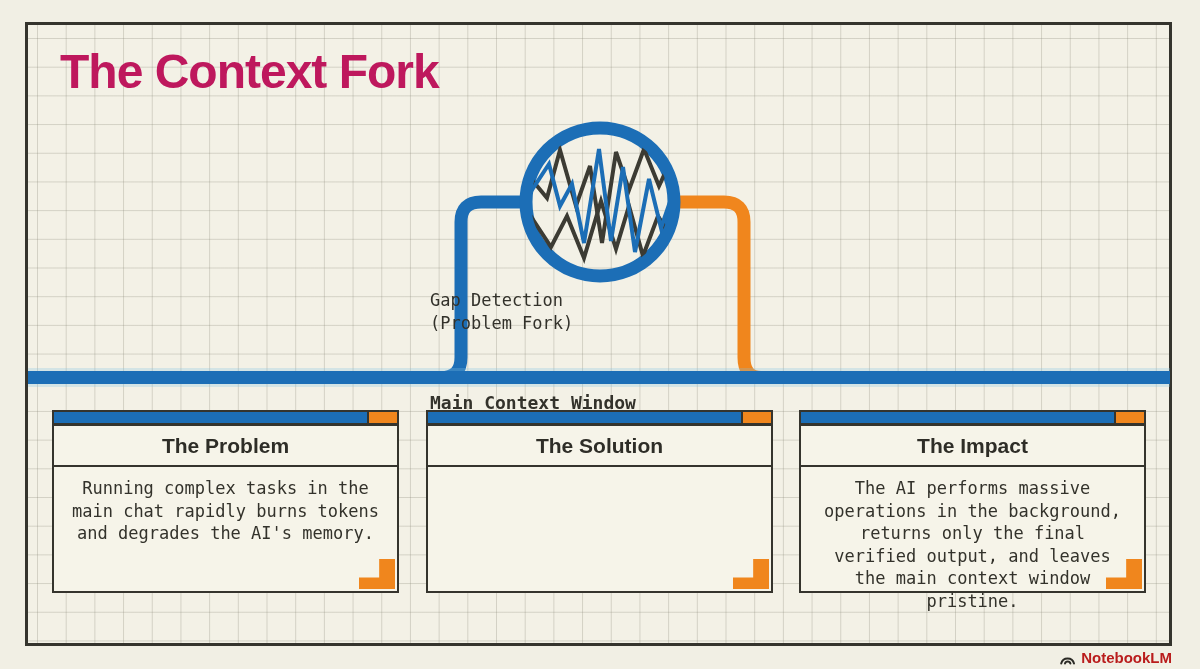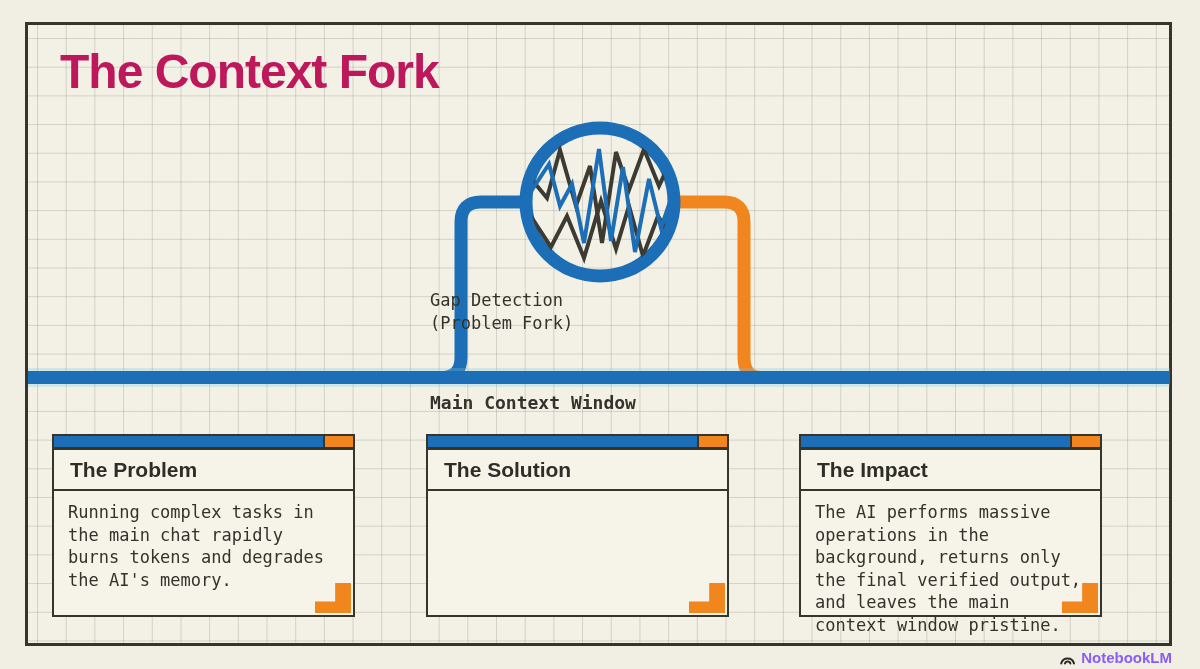--- a/index.html
+++ b/index.html
@@ -36,21 +36,21 @@
   .zig-blue{stroke:var(--blue);stroke-width:4;fill:none;stroke-linejoin:miter;}
   .mono{font-family:"DejaVu Sans Mono","Liberation Mono",monospace;color:#33322b;}
   .node-label{
     position:absolute;left:430px;top:289px;width:340px;text-align:left;
     font-size:17px;line-height:23px;font-weight:normal;
   }
   .main-label{
     position:absolute;left:430px;top:392px;width:340px;
     font-size:18px;font-weight:bold;
   }
-  .card{position:absolute;top:434px;width:303px;}
+  .card{position:absolute;top:410px;width:347px;text-align:center;}
   .card-bar{
     position:relative;height:15px;background:var(--blue);
     border:2.5px solid var(--ink);
   }
   .card-bar-orange{
     position:absolute;top:0;right:0;bottom:0;width:30px;
     background:var(--orange);border-left:2.5px solid var(--ink);
   }
   .card-box{
     position:relative;height:169px;background:var(--card);
@@ -63,21 +63,21 @@
   .card-body{
     padding:10px 14px 0 14px;font-size:17px;line-height:22.5px;font-weight:normal;
   }
   .corner-step{
     position:absolute;right:2px;bottom:2px;width:36px;height:30px;
     background:var(--orange);
     clip-path:polygon(56% 0, 100% 0, 100% 100%, 0 100%, 0 62%, 56% 62%);
   }
   .footer{
     position:absolute;right:28px;bottom:3px;display:flex;align-items:center;gap:5px;
-    font-size:15px;font-weight:bold;color:#8b5cf6;
+    font-size:15px;font-weight:bold;color:#b91c1c;
   }
   .brand-icon{display:inline-block;}
 </style>
 </head>
 <body>
 
 <div class="stage">
 
   <div class="frame"></div>
 

